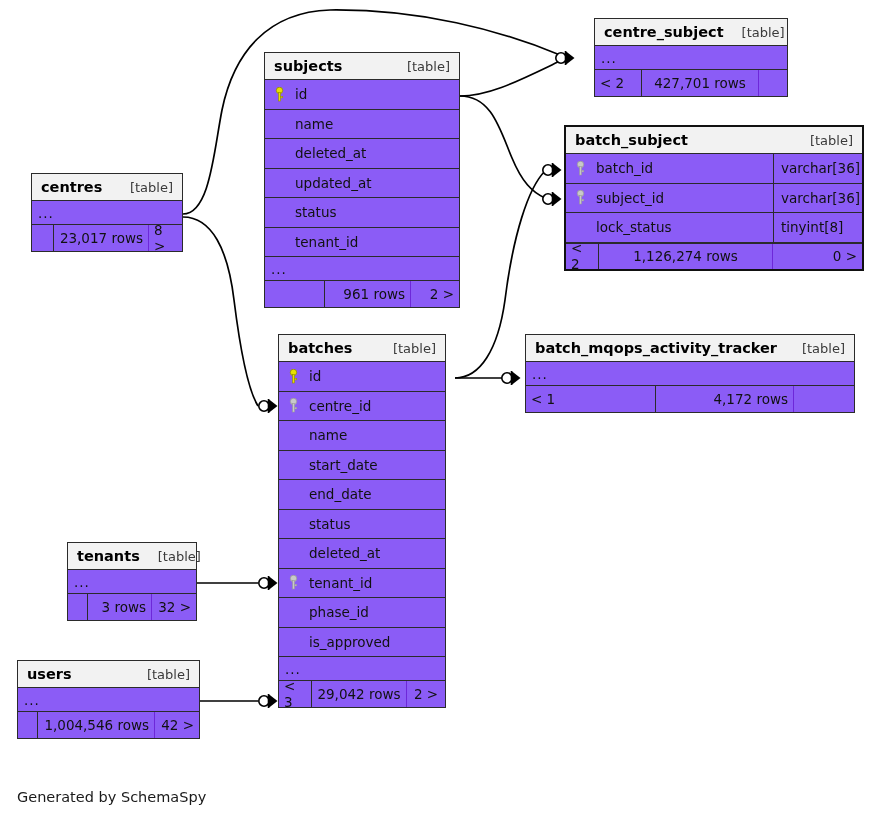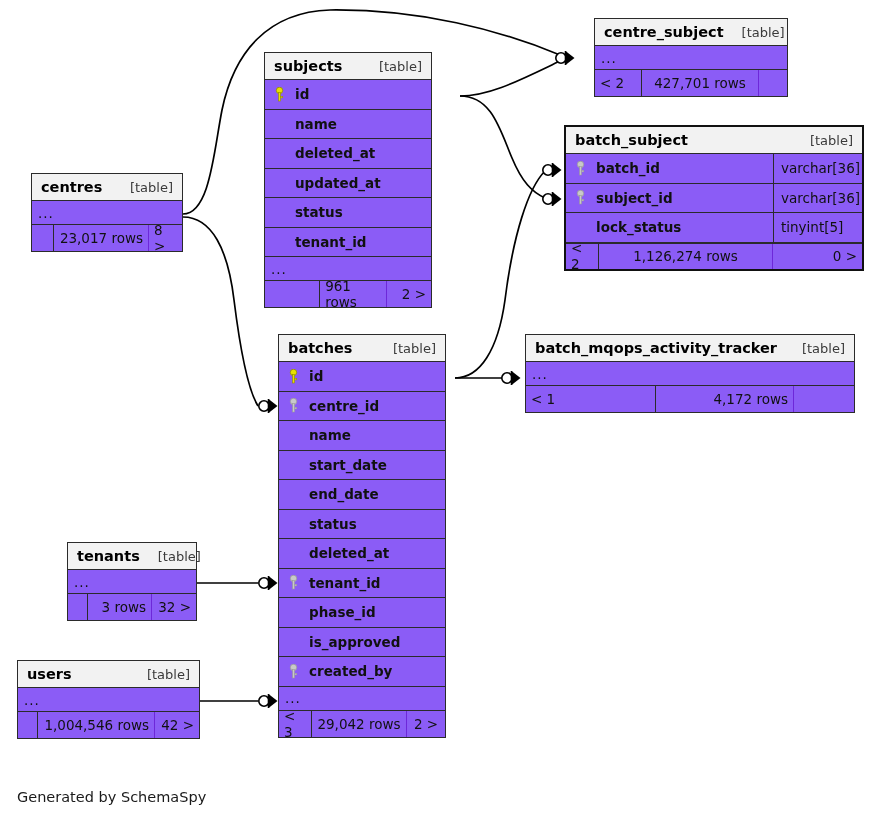--- a/index.html
+++ b/index.html
@@ -35,21 +35,21 @@
 
   .col-row{
     height:29.5px;
     border-bottom:1px solid #2b2b2b;
     display:flex;align-items:center;
     box-sizing:border-box;
     white-space:nowrap;
   }
   .col-row:last-child{border-bottom:none;}
   .key-cell{width:28px;flex:0 0 28px;display:flex;align-items:center;justify-content:center;}
-  .col-name{font-size:13.5px;color:#111;flex:1 1 auto;padding-left:2px;font-weight:bold;}
+  .col-name{font-size:13.5px;color:#111;flex:1 1 auto;padding-left:2px;}
   .col-type{
     font-size:13.5px;color:#111;
     border-left:1px solid #2b2b2b;
     padding:0 7px;height:100%;
     display:flex;align-items:center;
     flex:0 0 auto;box-sizing:border-box;
   }
 
   .ellipsis-row{
     height:24px;border-bottom:1px solid #2b2b2b;
@@ -124,21 +124,21 @@
       <span class="tbl-tag">[table]</span>
     </div>
     <div class="ellipsis-row">...</div>
     <div class="foot-row">
       <div class="foot-cell foot-left" style="width:22px;"></div>
       <div class="foot-cell foot-mid">23,017 rows</div>
       <div class="foot-cell foot-right" style="width:33px;">8 &gt;</div>
     </div>
   </div>
 
-  <div class="table-node" style="left:264px;top:52px;width:168px;">
+  <div class="table-node" style="left:264px;top:52px;width:196px;">
     <div class="tbl-title">
       <span class="tbl-name">subjects</span>
       <span class="tbl-tag">[table]</span>
     </div>
 
     <div class="col-row">
       <span class="key-cell">
         <svg class="keyicon" viewBox="0 0 9 15">
             <circle cx="4.5" cy="3.4" r="3.2" fill="#e8e000" stroke="#8f8a00" stroke-width="0.8"></circle>
             <rect x="3.6" y="5.6" width="1.9" height="8.4" fill="#e8e000" stroke="#8f8a00" stroke-width="0.6"></rect>
@@ -213,21 +213,21 @@
             <rect x="3.6" y="5.6" width="1.9" height="8.4" fill="#c9c9c9" stroke="#9a9a9a" stroke-width="0.6"></rect>
             <rect x="5.4" y="9.4" width="2.4" height="1.5" fill="#c9c9c9" stroke="#9a9a9a" stroke-width="0.5"></rect>
           </svg>
       </span>
       <span class="col-name">subject_id</span>
       <span class="col-type" style="width:89px;">varchar[36]</span>
     </div>
     <div class="col-row">
       <span class="key-cell"></span>
       <span class="col-name">lock_status</span>
-      <span class="col-type" style="width:89px;">tinyint[5]</span>
+      <span class="col-type" style="width:89px;">tinyint[8]</span>
     </div>
 
     <div class="foot-row" style="border-top:1px solid #2b2b2b;">
       <div class="foot-cell foot-left" style="width:33px;">&lt; 2</div>
       <div class="foot-cell foot-mid" style="justify-content:center;">1,126,274 rows</div>
       <div class="foot-cell foot-right" style="width:89px;">0 &gt;</div>
     </div>
   </div>
 
   <div class="table-node" style="left:278px;top:334px;width:168px;">
@@ -287,30 +287,20 @@
       <span class="col-name">tenant_id</span>
     </div>
     <div class="col-row">
       <span class="key-cell"></span>
       <span class="col-name">phase_id</span>
     </div>
     <div class="col-row">
       <span class="key-cell"></span>
       <span class="col-name">is_approved</span>
     </div>
-    <div class="col-row">
-      <span class="key-cell">
-        <svg class="keyicon" viewBox="0 0 9 15">
-            <circle cx="4.5" cy="3.4" r="3.2" fill="#c9c9c9" stroke="#9a9a9a" stroke-width="0.8"></circle>
-            <rect x="3.6" y="5.6" width="1.9" height="8.4" fill="#c9c9c9" stroke="#9a9a9a" stroke-width="0.6"></rect>
-            <rect x="5.4" y="9.4" width="2.4" height="1.5" fill="#c9c9c9" stroke="#9a9a9a" stroke-width="0.5"></rect>
-          </svg>
-      </span>
-      <span class="col-name">created_by</span>
-    </div>
 
     <div class="ellipsis-row">...</div>
     <div class="foot-row">
       <div class="foot-cell foot-left" style="width:33px;">&lt; 3</div>
       <div class="foot-cell foot-mid" style="justify-content:center;">29,042 rows</div>
       <div class="foot-cell foot-right" style="width:38px;justify-content:center;">2 &gt;</div>
     </div>
   </div>
 
   <div class="table-node" style="left:525px;top:334px;width:330px;">

